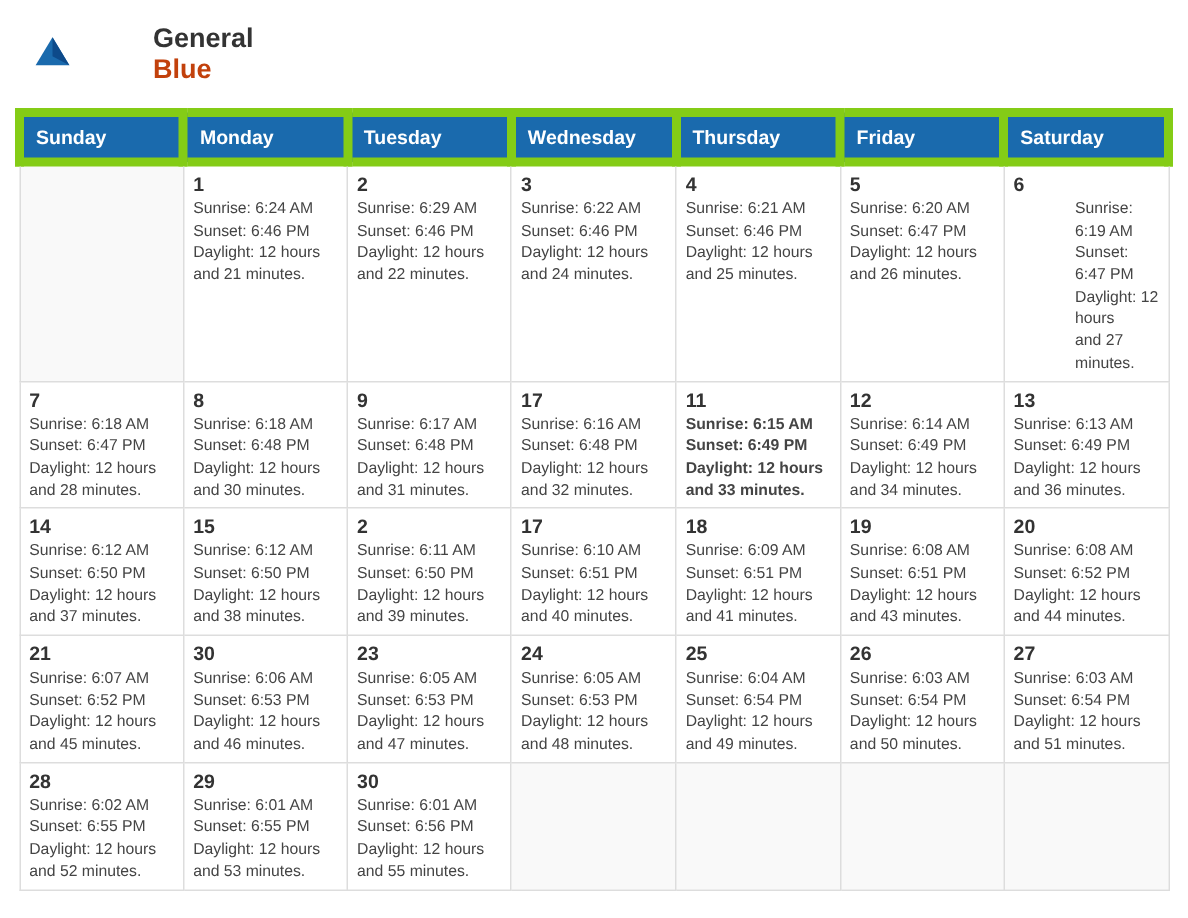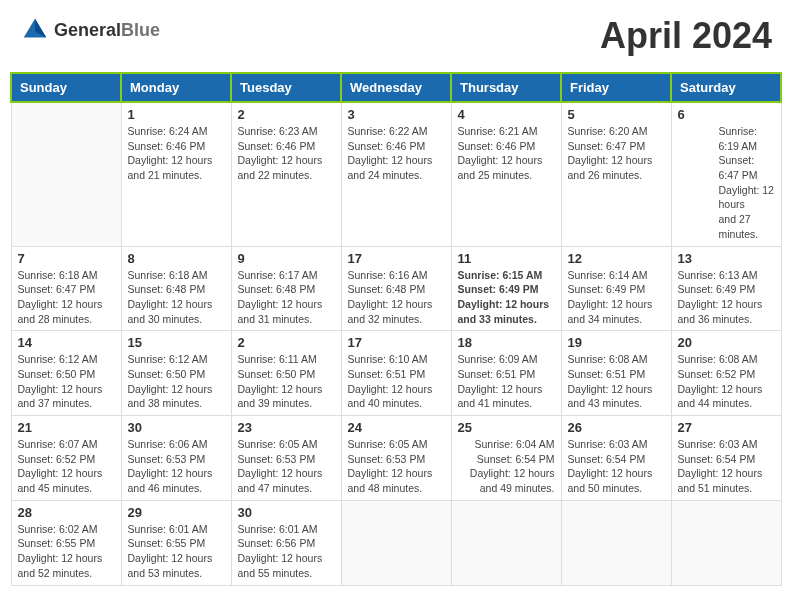--- a/index.html
+++ b/index.html
@@ -16,26 +16,27 @@
       align-items: flex-start;
       margin-bottom: 10px;
       padding: 5px 10px;
     }
     .logo {
       display: flex;
       align-items: center;
     }
     .logo-text {
       display: flex;
-      flex-direction: row;
+      flex-direction: column;
       font-size: 18px;
       font-weight: bold;
+      margin-left: 48px;
     }
     .logo-general { color: #333; }
-    .logo-blue { color: #737373; }
+    .logo-blue { color: #c2410c; }
     .logo-icon {
       width: 30px;
       height: 30px;
       margin-right: 4px;
     }
     .title-block {
       text-align: right;
     }
     .title-block .month-year {
       font-size: 36px;
@@ -51,21 +52,21 @@
       border-collapse: collapse;
       font-size: 11px;
     }
     .calendar th {
       background-color: #1a6aad;
       color: #fff;
       text-align: left;
       padding: 6px 8px;
       font-size: 13px;
       font-weight: bold;
-      border: 2px solid #84cc16;
+      border: 6px solid #84cc16;
     }
     .calendar td {
       vertical-align: top;
       border: 1px solid #ddd;
       padding: 4px 6px;
       width: 110px;
       min-height: 80px;
       background: #fff;
     }
     .calendar td.empty {
@@ -92,21 +93,20 @@
     <svg class="logo-icon" viewBox="0 0 40 40" xmlns="http://www.w3.org/2000/svg">
       <polygon points="20,5 35,30 5,30" fill="#1a6aad"></polygon>
       <polygon points="20,5 35,30 20,22" fill="#0d4a8a"></polygon>
     </svg>
     <div class="logo-text">
       <span class="logo-general">General</span>
       <span class="logo-blue">Blue</span>
     </div>
   </div>
   <div class="title-block">
-    <div class="month-year">April 2024</div>
   </div>
 </div>
 
 <table class="calendar">
   <thead>
     <tr>
       <th>Sunday</th>
       <th>Monday</th>
       <th>Tuesday</th>
       <th>Wednesday</th>
@@ -120,21 +120,21 @@
         <td class="empty"></td>
         <td>
           <span class="day-num">1</span>
           <div class="day-detail" style="white-space: pre-line;">Sunrise: 6:24 AM
 Sunset: 6:46 PM
 Daylight: 12 hours
 and 21 minutes.</div>
         </td>
         <td>
           <span class="day-num">2</span>
-          <div class="day-detail" style="white-space: pre-line;">Sunrise: 6:23 AM
+          <div class="day-detail" style="white-space: pre-line;">Sunrise: 6:29 AM
 Sunset: 6:46 PM
 Daylight: 12 hours
 and 22 minutes.</div>
         </td>
         <td>
           <span class="day-num">3</span>
           <div class="day-detail" style="white-space: pre-line;">Sunrise: 6:22 AM
 Sunset: 6:46 PM
 Daylight: 12 hours
 and 24 minutes.</div>
@@ -287,21 +287,21 @@
         </td>
         <td>
           <span class="day-num">24</span>
           <div class="day-detail" style="white-space: pre-line;">Sunrise: 6:05 AM
 Sunset: 6:53 PM
 Daylight: 12 hours
 and 48 minutes.</div>
         </td>
         <td>
           <span class="day-num">25</span>
-          <div class="day-detail" style="white-space: pre-line; text-align: right;">Sunrise: 6:04 AM
+          <div class="day-detail" style="white-space: pre-line;">Sunrise: 6:04 AM
 Sunset: 6:54 PM
 Daylight: 12 hours
 and 49 minutes.</div>
         </td>
         <td>
           <span class="day-num">26</span>
           <div class="day-detail" style="white-space: pre-line;">Sunrise: 6:03 AM
 Sunset: 6:54 PM
 Daylight: 12 hours
 and 50 minutes.</div>

